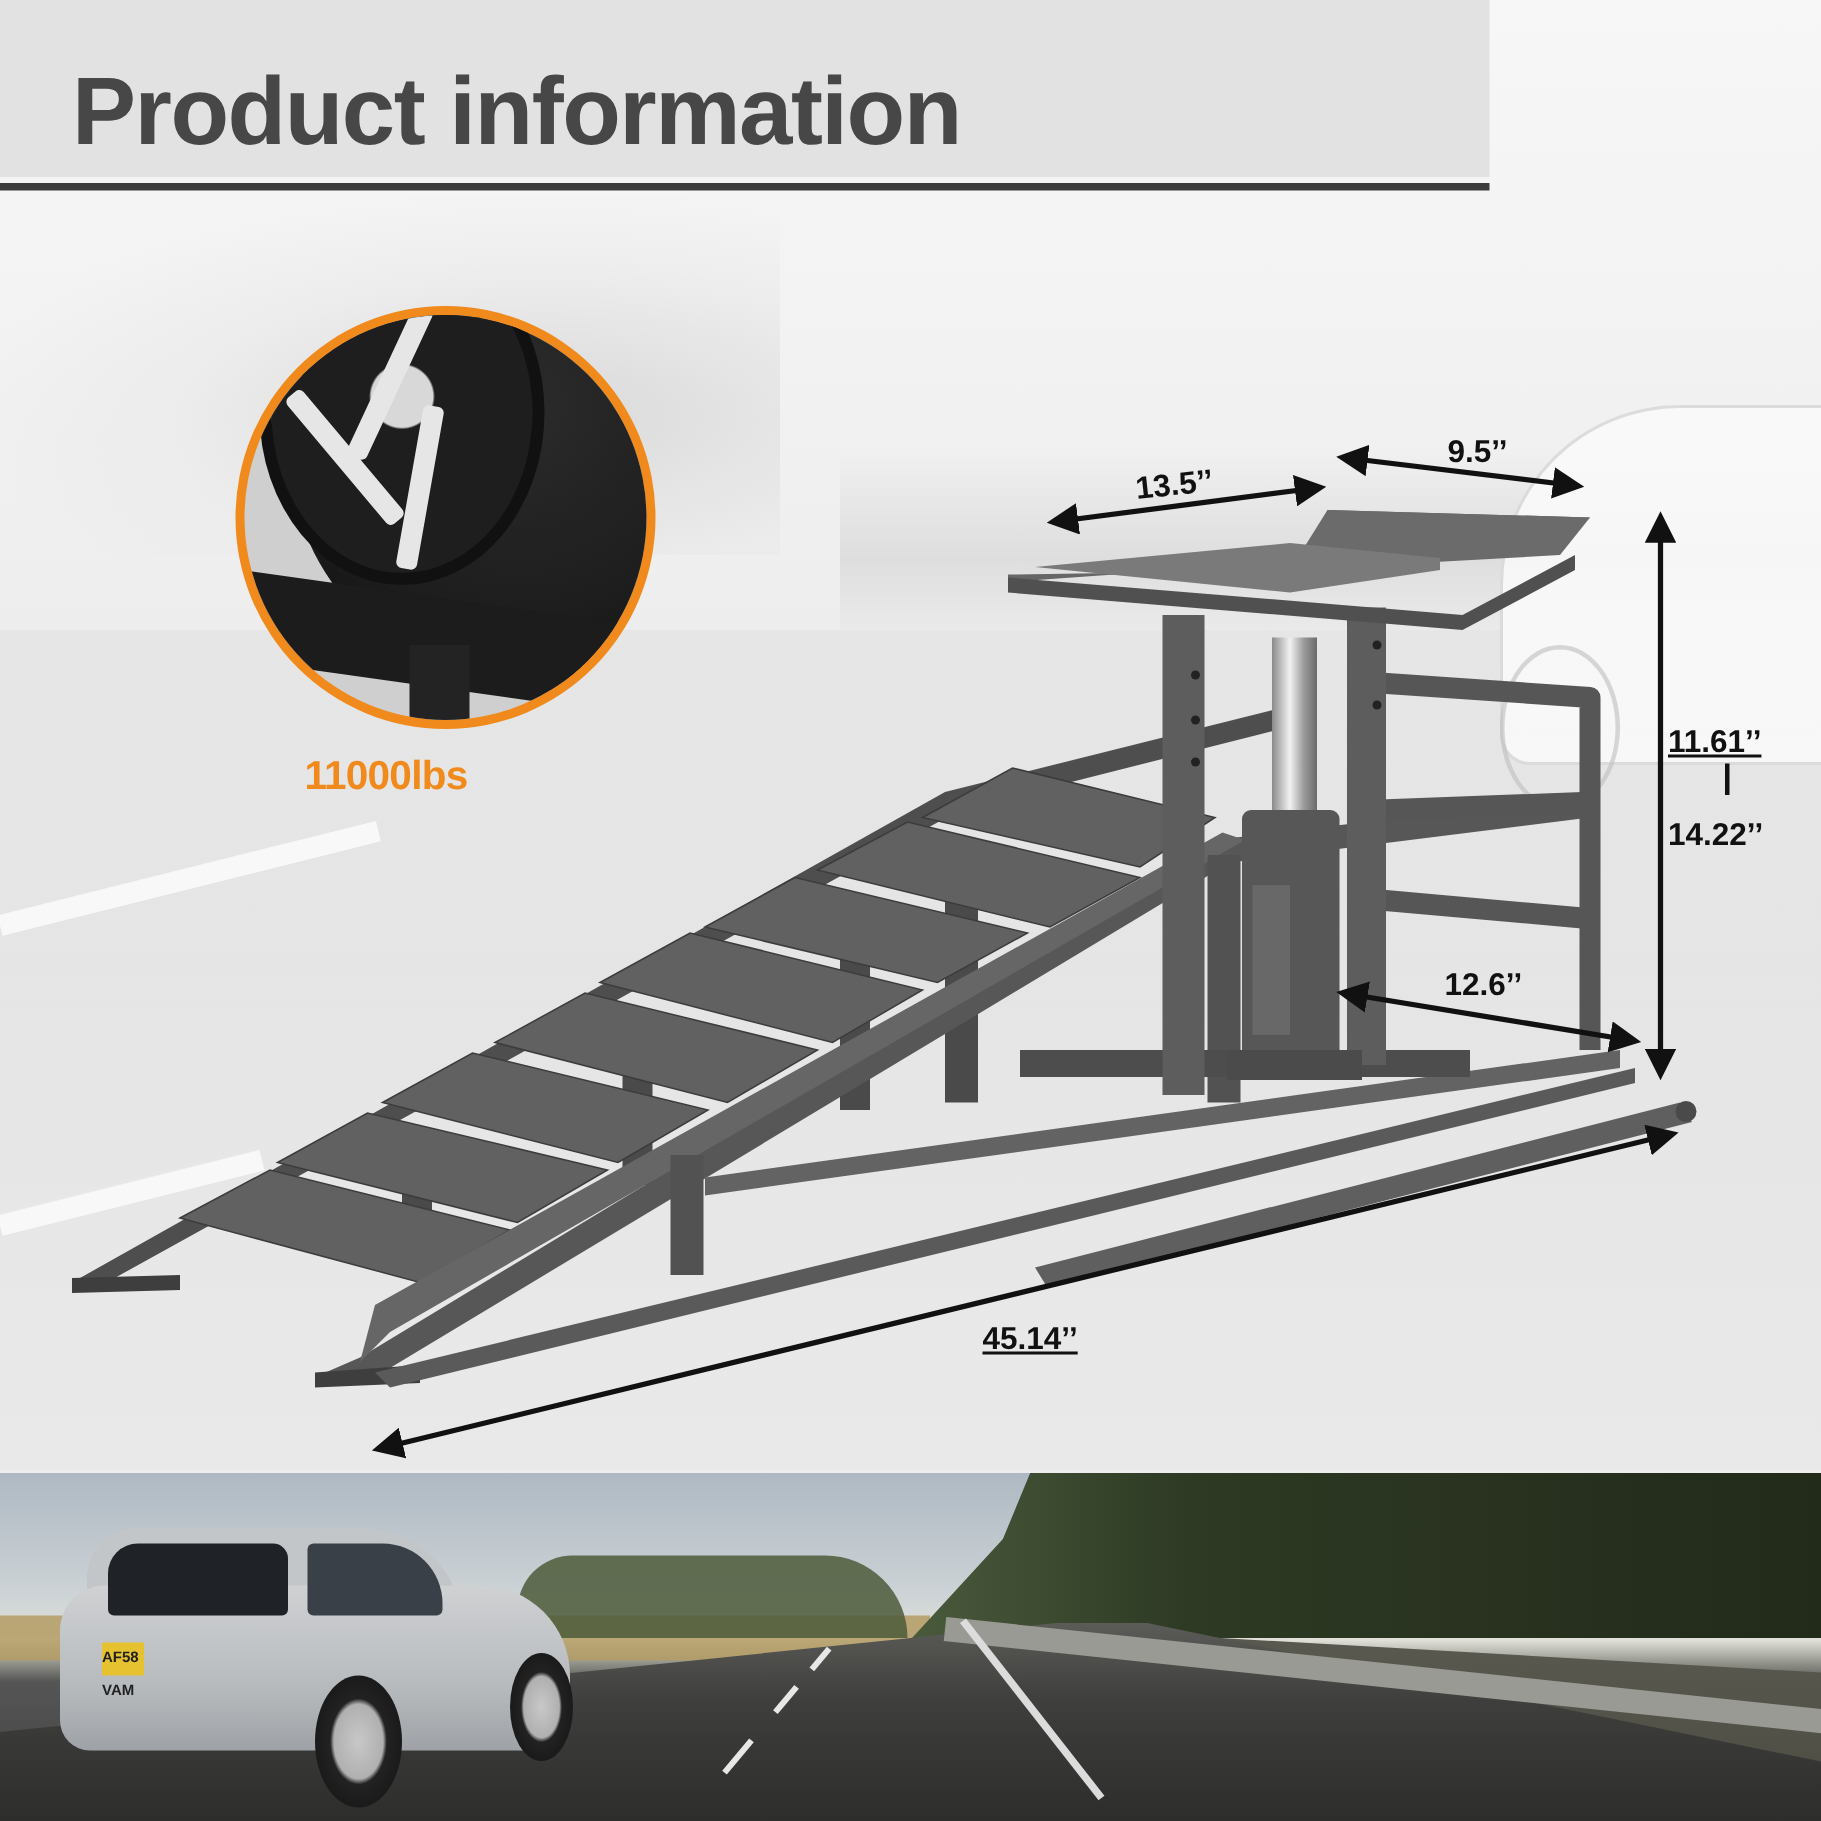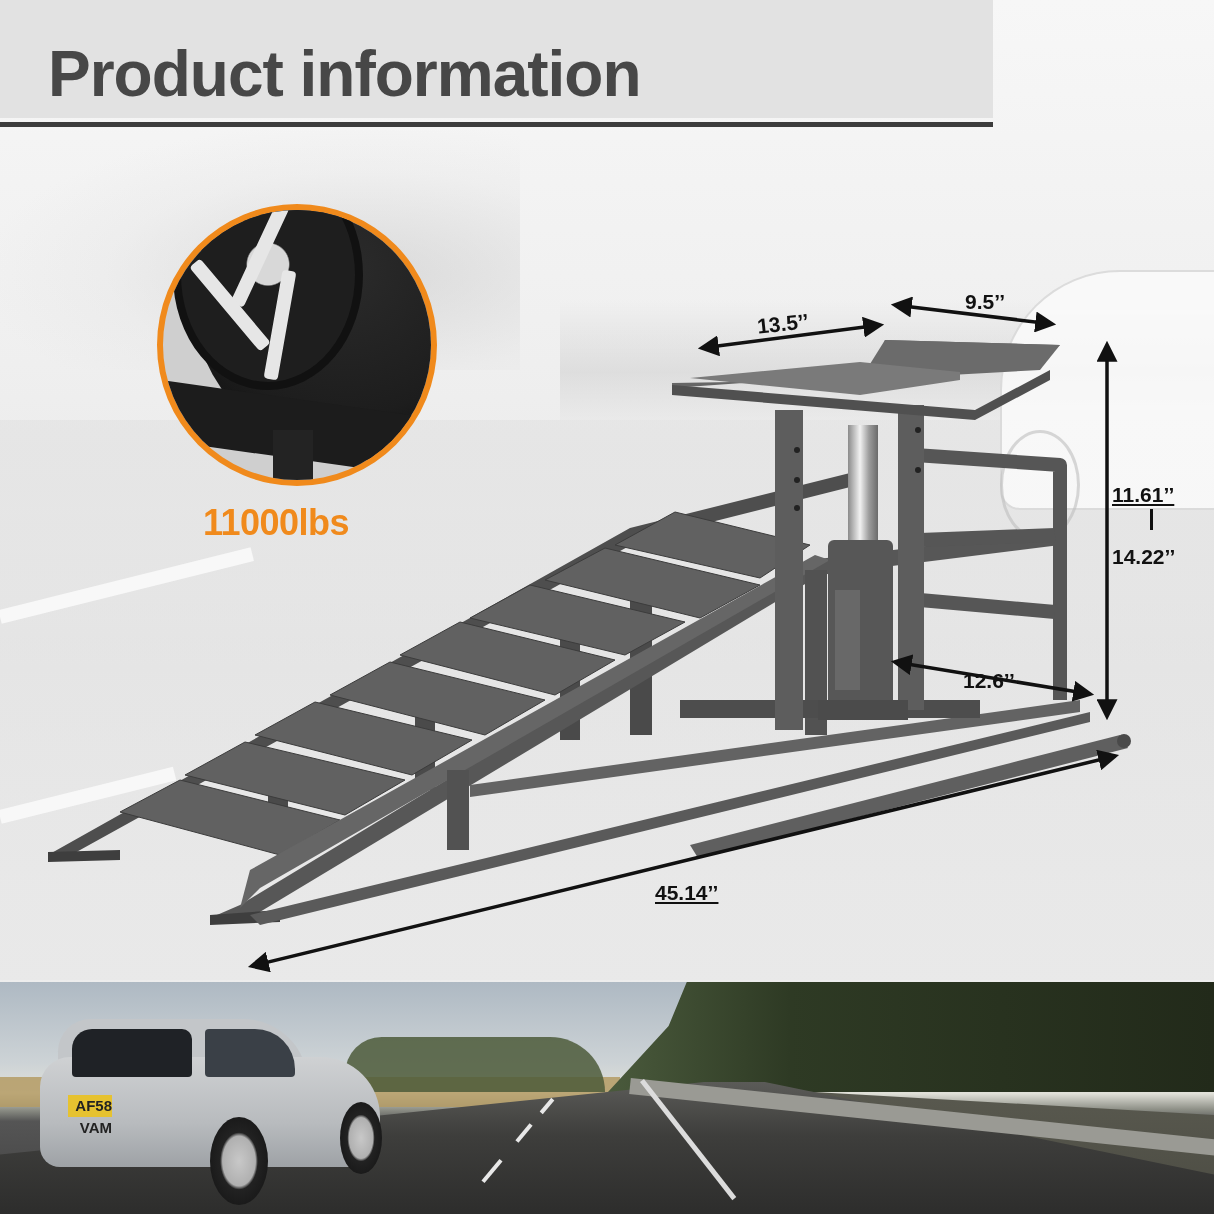--- a/index.html
+++ b/index.html
@@ -32,21 +32,21 @@
     .inset-circle { position: absolute; left: 157px; top: 204px; width: 280px; height: 282px; border-radius: 50%;
       border: 6px solid #f08a1c; overflow: hidden; background: #cfcfcf; }
     .inset-tire { position: absolute; left: 30px; top: -70px; width: 340px; height: 320px; border-radius: 50%;
       background: radial-gradient(circle at 45% 40%, #2b2b2b 0%, #1d1d1d 55%, #141414 70%, #262626 100%); }
     .inset-rim { position: absolute; left: 10px; top: -50px; width: 190px; height: 230px; border-radius: 50%;
       background: radial-gradient(circle at 50% 45%, #d8d8d8 0%, #d8d8d8 14%, #1e1e1e 15%, #1e1e1e 100%); border: 8px solid #111; }
     .inset-spoke { position: absolute; background: #e6e6e6; width: 14px; height: 110px; border-radius: 4px; }
     .inset-platform { position: absolute; left: -10px; top: 190px; width: 300px; height: 60px; background: #1c1c1c;
       transform: skewY(8deg); }
     .inset-stand { position: absolute; left: 110px; top: 220px; width: 40px; height: 70px; background: #232323; }
-    .load-label { position: absolute; left: 203px; top: 502px; font-size: 36px; font-weight: 700; color: #f08a1c;
+    .load-label { position: absolute; left: 203px; top: 502px; font-size: 27px; font-weight: 700; color: #f08a1c;
       letter-spacing: -0.5px; }
 
     
     .ramp-svg { position: absolute; left: 0; top: 0; }
 
     
     .dim { position: absolute; font-size: 21px; font-weight: 700; color: #111; line-height: 1; }
     .dim-sep { position: absolute; width: 3px; background: #111; }
 
     
@@ -71,22 +71,22 @@
       transform: rotate(-38deg); transform-origin: top left; }
     .car { position: absolute; left: 40px; top: 35px; width: 340px; height: 170px; }
     .car-body { position: absolute; left: 0; top: 40px; width: 340px; height: 110px; border-radius: 30px 60px 20px 20px;
       background: linear-gradient(180deg, #cfd1d3 0%, #b8bbbe 60%, #9ea2a6 100%); }
     .car-roof { position: absolute; left: 18px; top: 2px; width: 250px; height: 70px; border-radius: 40px 80px 6px 6px;
       background: #c3c6c9; }
     .car-window-back { position: absolute; left: 32px; top: 12px; width: 120px; height: 48px; background: #1f2226;
       border-radius: 20px 10px 4px 4px; }
     .car-window-side { position: absolute; left: 165px; top: 12px; width: 90px; height: 48px; background: #3a4047;
       border-radius: 4px 40px 4px 4px; }
-    .car-plate { position: absolute; left: 28px; top: 78px; width: 44px; height: 22px; background: #e6c230;
-      font-size: 15px; font-weight: 700; color: #222; text-align: right; line-height: 22px; }
+    .car-plate { position: absolute; left: 28px; top: 78px; width: 28px; height: 22px; background: #e6c230;
+      font-size: 10px; font-weight: 700; color: #222; text-align: left; line-height: 22px; }
     .car-wheel { position: absolute; width: 58px; height: 88px; border-radius: 50%;
       background: radial-gradient(ellipse at center, #c8c8c8 0%, #b0b0b0 40%, #222 46%, #111 100%); }
   </style>
 </head>
 <body>
 
 <div class="page">
 
   <div class="bg-trees-left"></div>
   <div class="bg-trees-right"></div>
@@ -204,21 +204,21 @@
       <line x1="895" y1="662" x2="1090" y2="694" marker-start="url(#arrow)" marker-end="url(#arrow)"></line>
       <line x1="252" y1="966" x2="1115" y2="756" marker-start="url(#arrow)" marker-end="url(#arrow)"></line>
     </g>
   </svg>
 
   <div class="dim" style="left:757px;top:313px;transform:rotate(-6deg);">13.5’’</div>
   <div class="dim" style="left:965px;top:291px;">9.5’’</div>
   <div class="dim" style="left:1112px;top:484px;text-decoration:underline;">11.61’’</div>
   <div class="dim-sep" style="left:1150px;top:509px;height:21px;"></div>
   <div class="dim" style="left:1112px;top:546px;">14.22’’</div>
-  <div class="dim" style="left:963px;top:670px;">12.6’’</div>
+  <div class="dim" style="left:963px;top:646px;">12.6’’</div>
   <div class="dim" style="left:655px;top:882px;text-decoration:underline;">45.14’’</div>
 
   <div class="photo">
     <div class="photo-field"></div>
     <div class="photo-trees-mid"></div>
     <div class="photo-trees-right"></div>
     <div class="photo-verge"></div>
     <div class="photo-road"></div>
     <div class="photo-rail"></div>
     <div class="photo-edge"></div>

